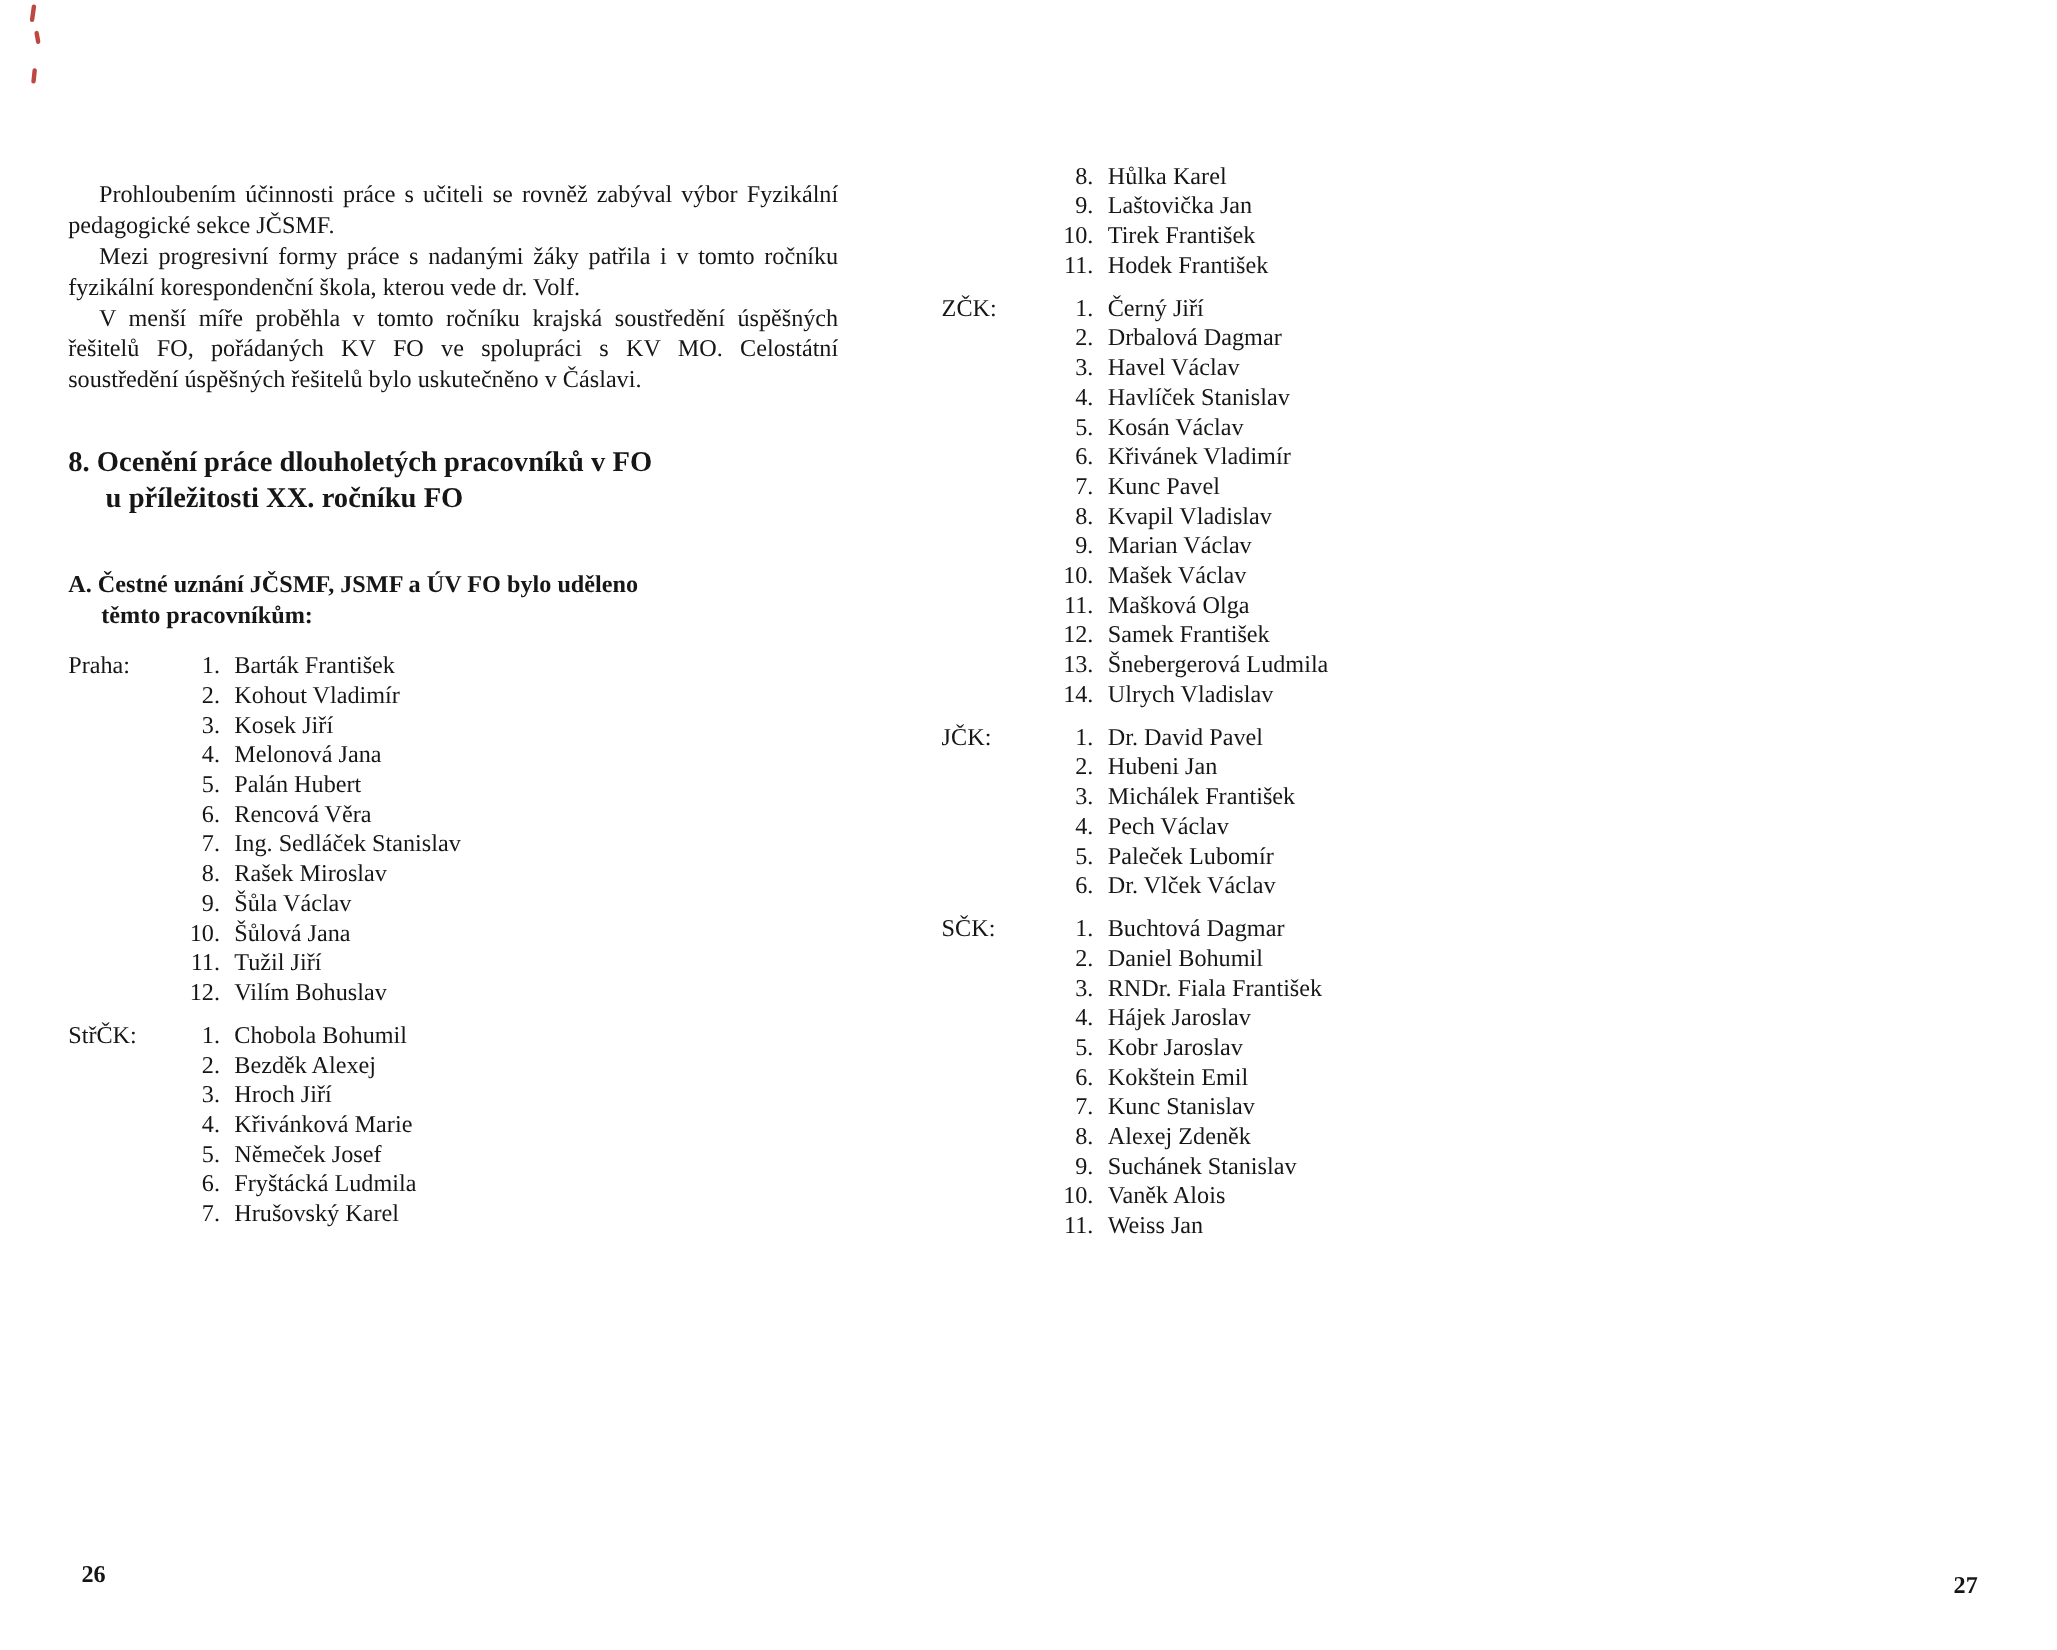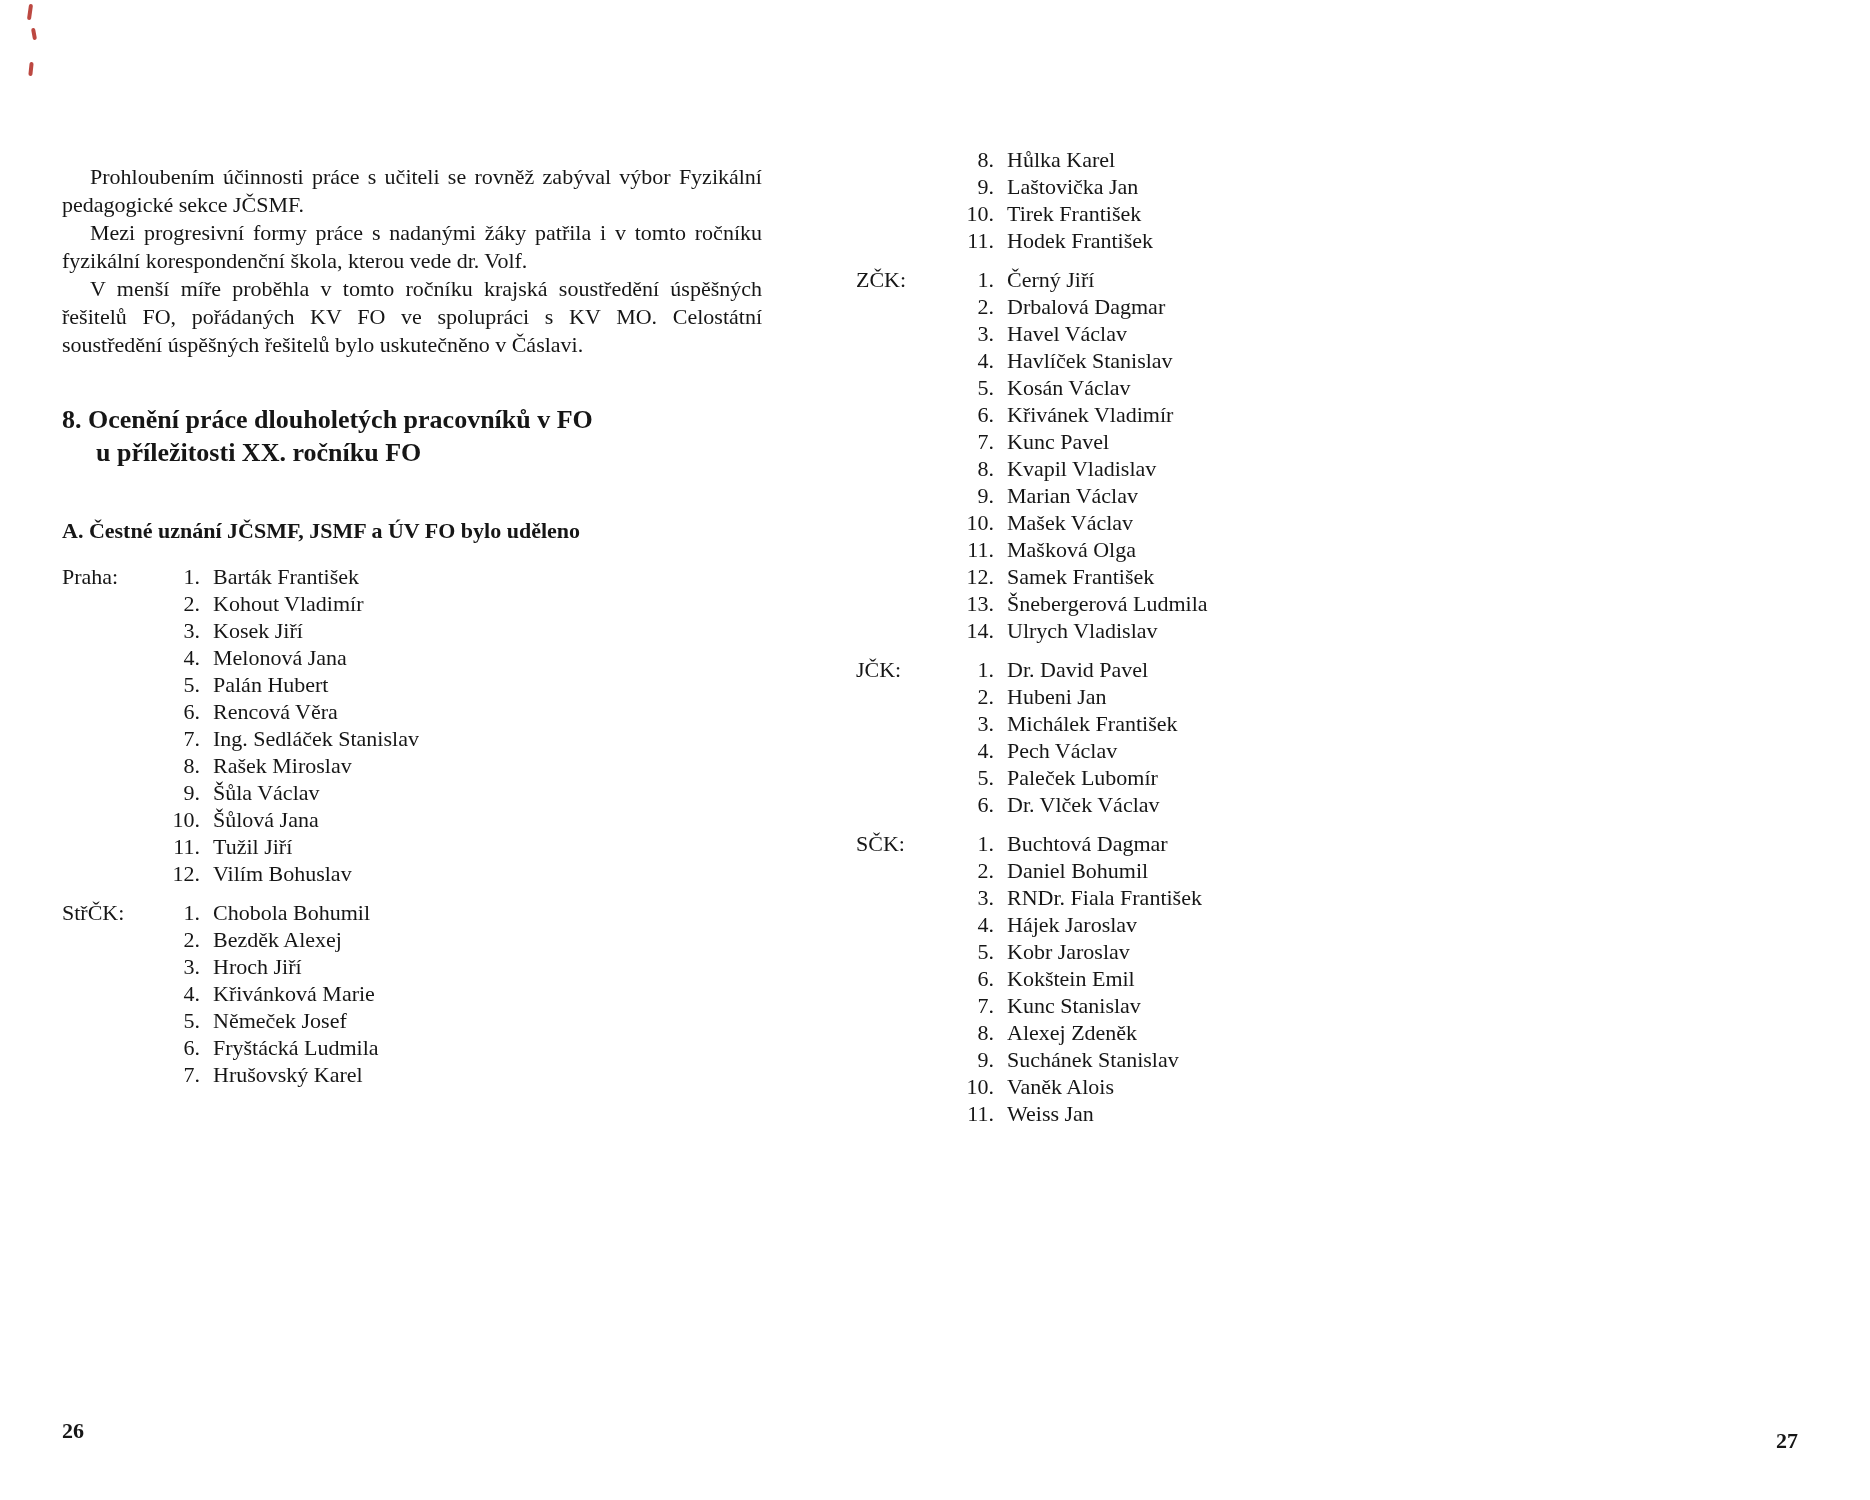--- a/index.html
+++ b/index.html
@@ -67,21 +67,21 @@
   .item-name {
     padding-left: 13px;
     white-space: nowrap;
   }
 
   .page-num {
     position: absolute;
     font-size: 22px;
     font-weight: bold;
   }
-  .page-num-left  { left: 62px;  top: 1418px; }
+  .page-num-left  { left: 74px;  top: 1418px; }
   .page-num-right { right: 72px; top: 1428px; }
 
   .scan-marks {
     position: absolute;
     left: 22px;
     top: 2px;
     width: 24px;
     height: 100px;
   }
   .scan-marks i {
@@ -110,20 +110,21 @@
   <p class="para">Mezi progresivní formy práce s nadanými žáky patřila i v tomto ročníku fyzikální korespondenční škola, kterou vede dr. Volf.</p>
   <p class="para">V menší míře proběhla v tomto ročníku krajská soustředění úspěšných řešitelů FO, pořádaných KV FO ve spolupráci s KV MO. Celostátní soustředění úspěšných řešitelů bylo uskutečněno v Čáslavi.</p>
 
   <div class="heading">
     <div class="line1">8. Ocenění práce dlouholetých pracovníků v FO</div>
     <div class="line2">u příležitosti XX. ročníku FO</div>
   </div>
 
   <div class="subheading">
     <div class="line1">A. Čestné uznání JČSMF, JSMF a ÚV FO bylo uděleno</div>
+    <div class="line2">těmto pracovníkům:</div>
   </div>
 
   <div class="list">
       <div class="list-group">
         <div class="list-row">
           <span class="group-label">Praha:</span>
           <span class="item-number">1.</span>
           <span class="item-name">Barták František</span>
         </div>
         <div class="list-row">

